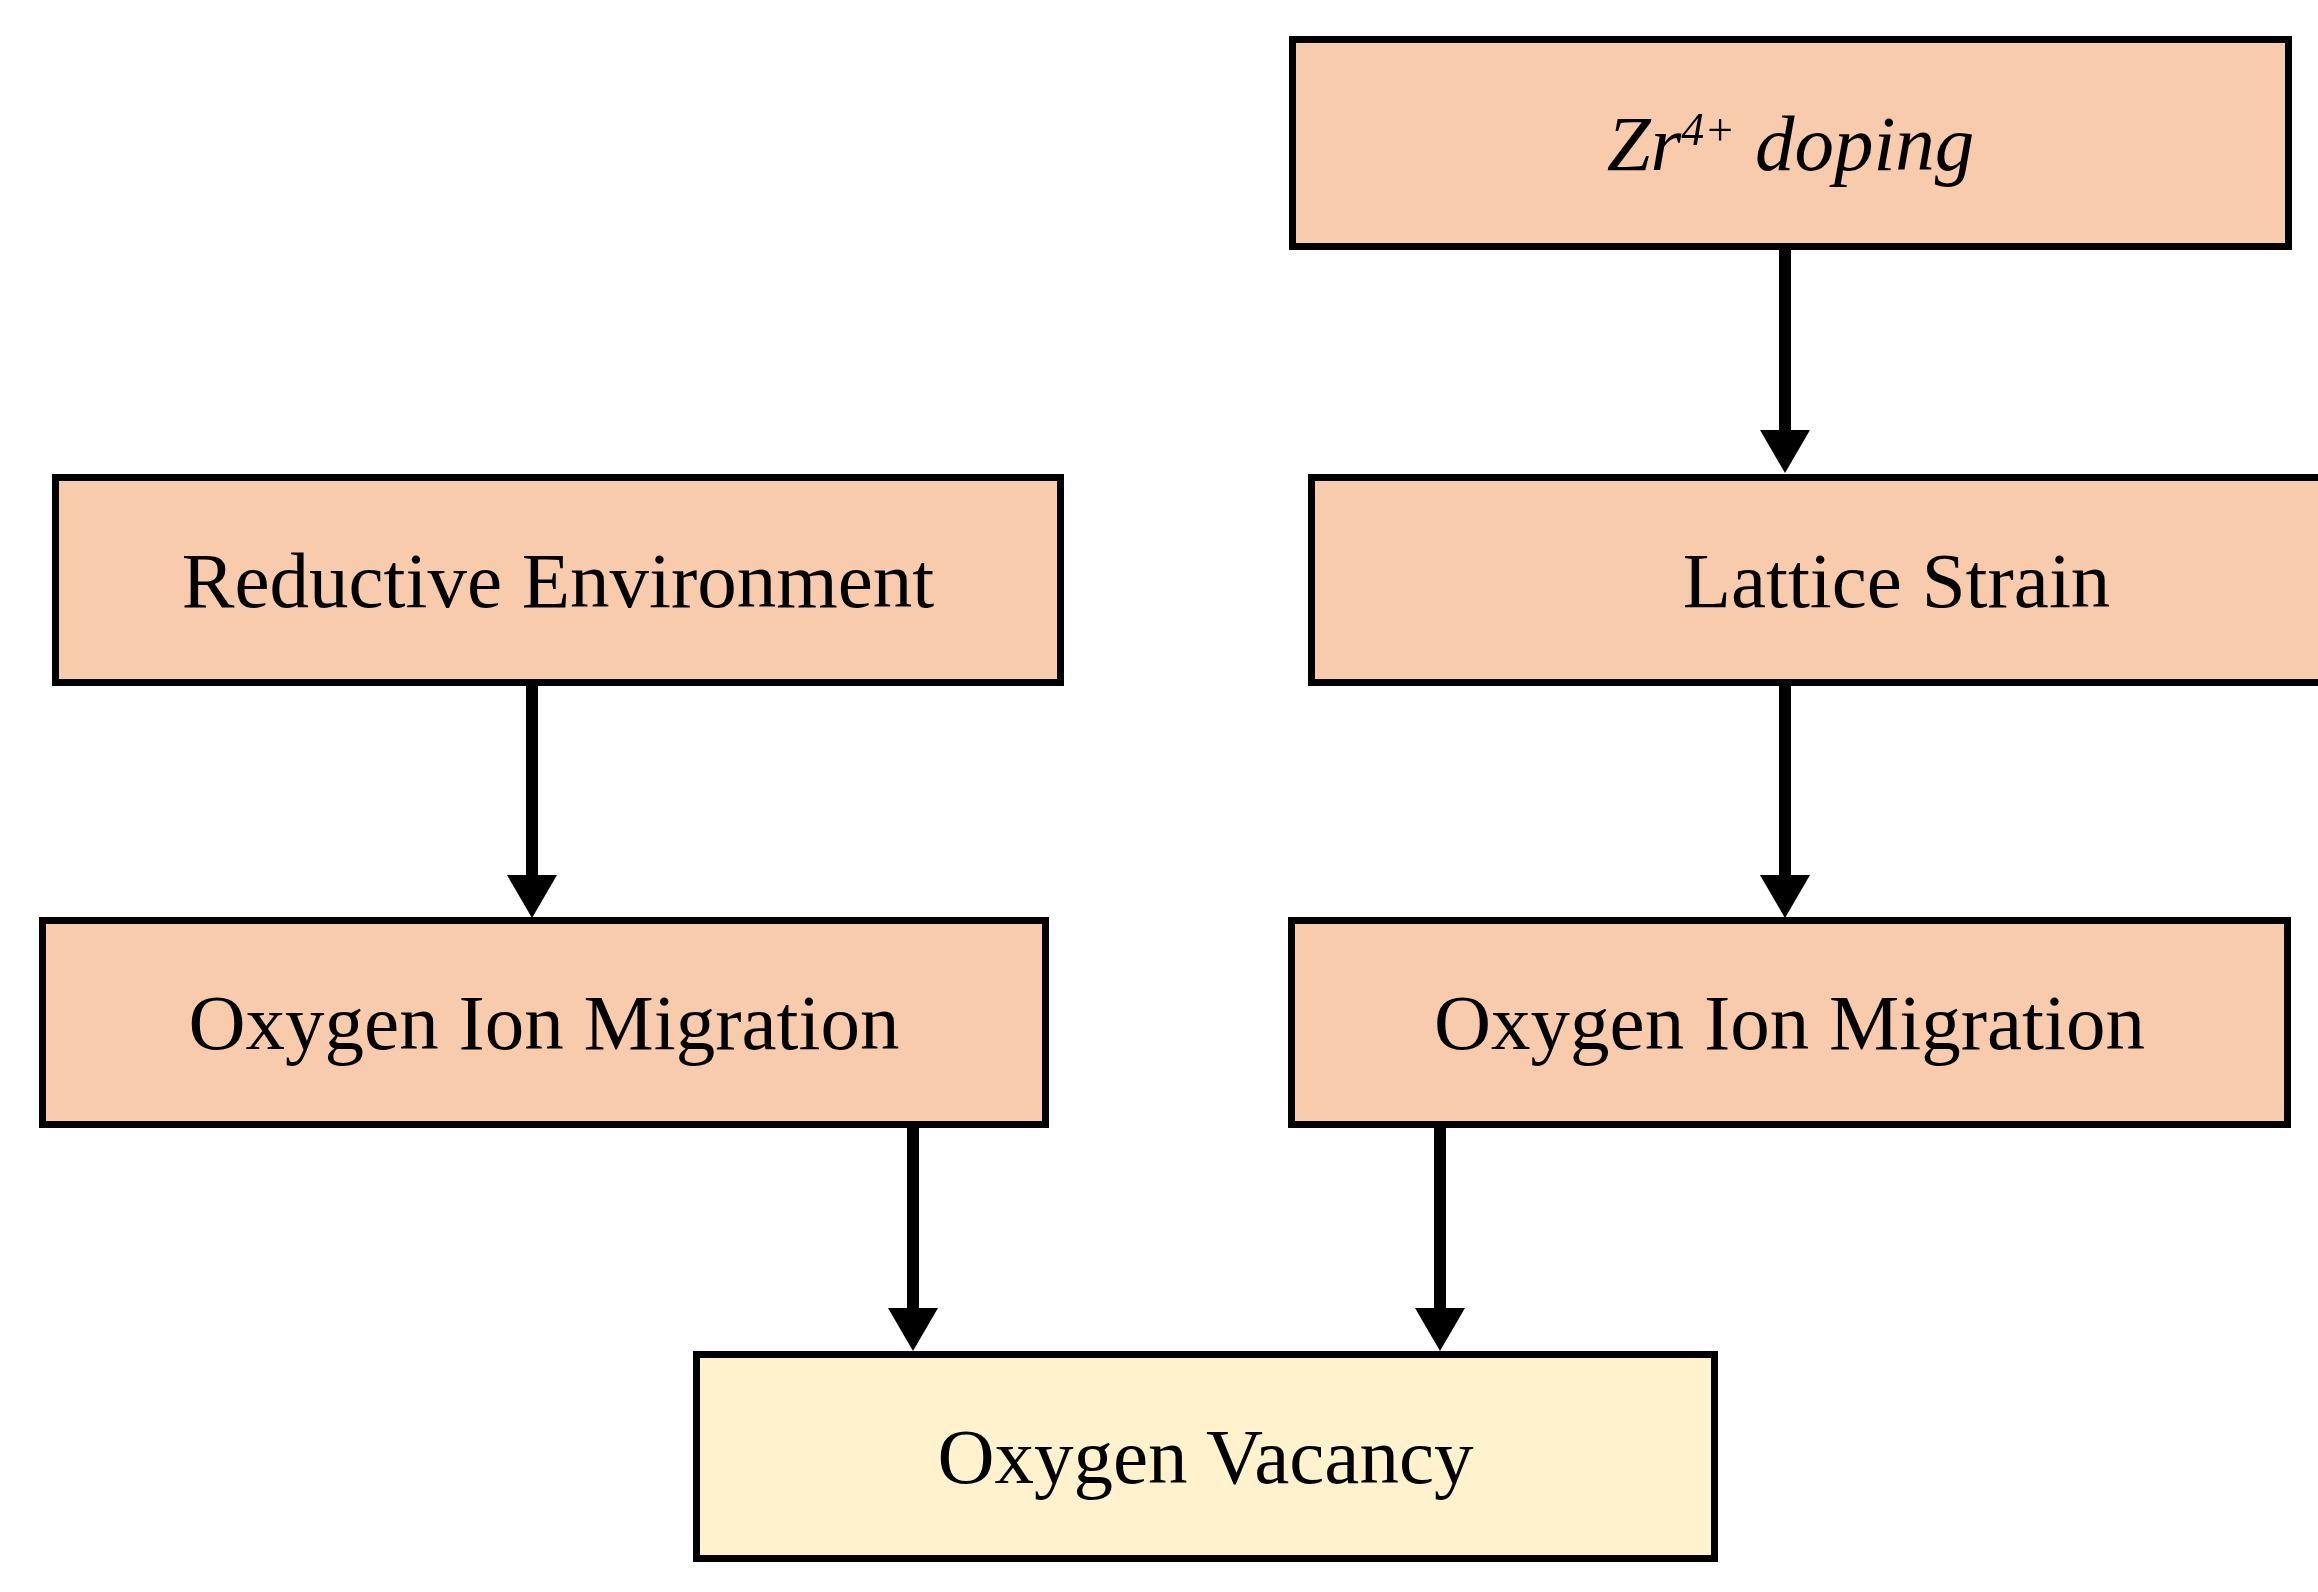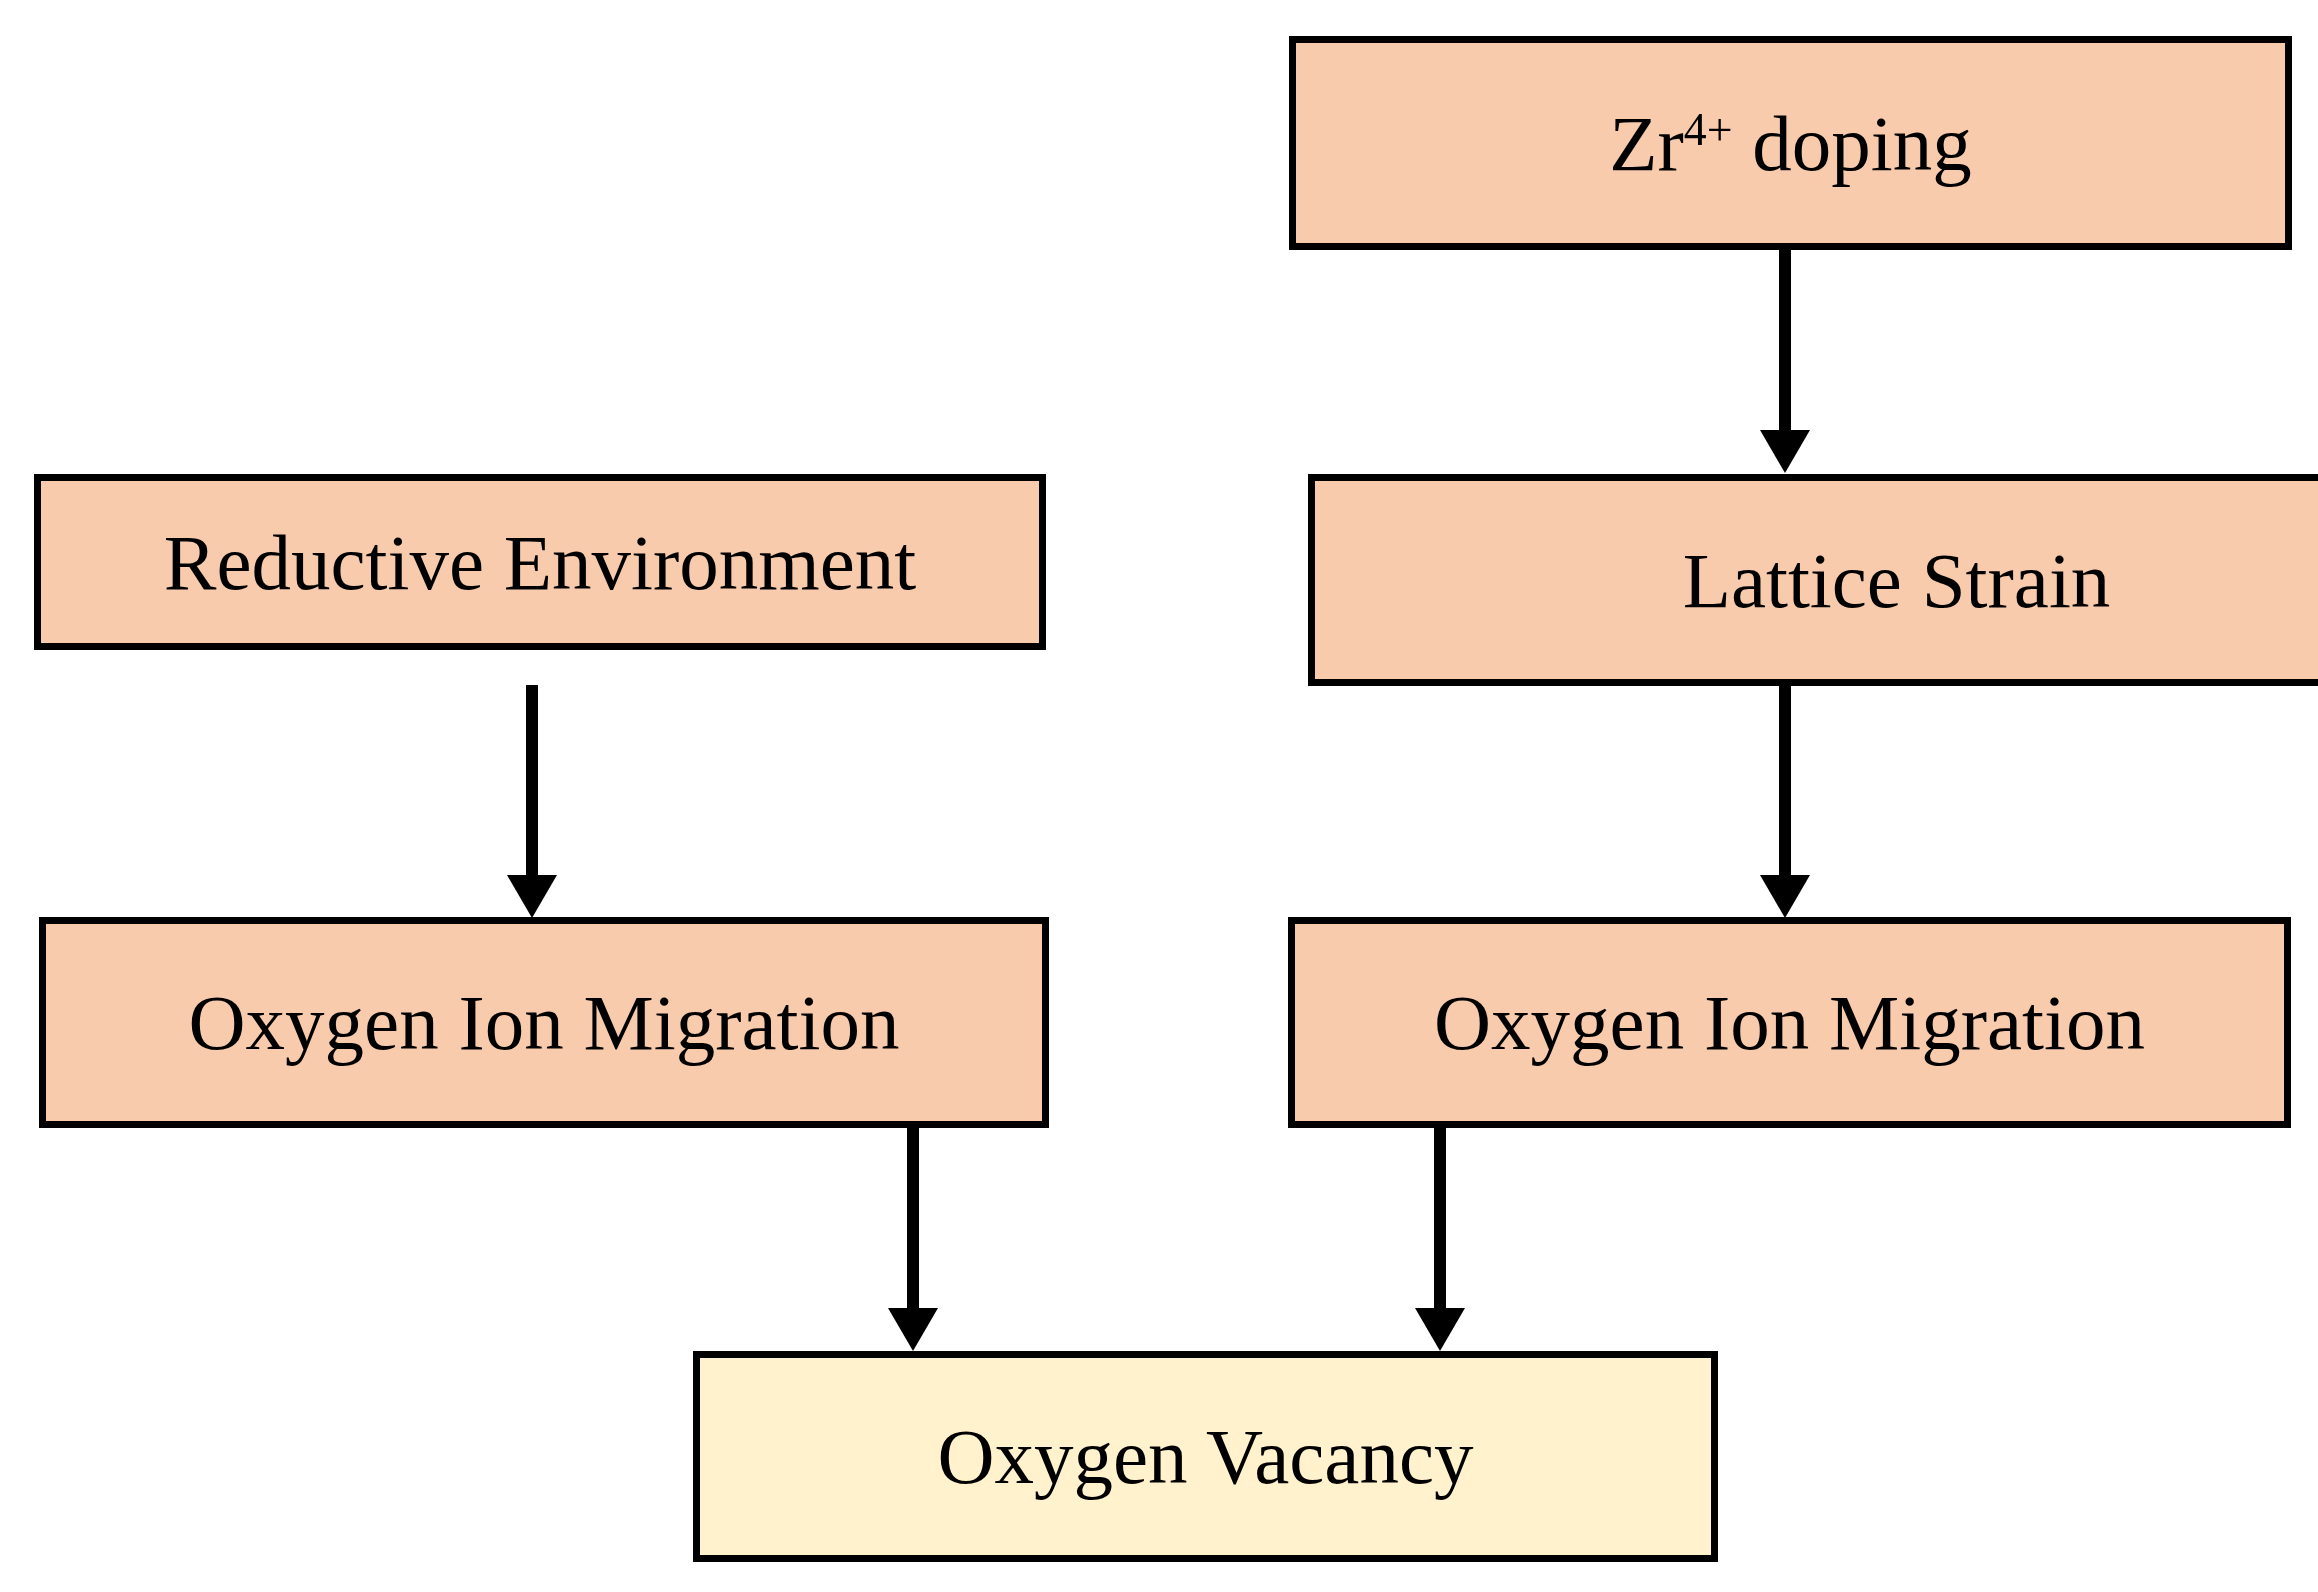--- a/index.html
+++ b/index.html
@@ -21,22 +21,22 @@
     font-size:79px;
     line-height:1;
     white-space:nowrap;
   }
   .node .label sup{
     font-size:58%;
     line-height:0;
     vertical-align:0.55em;
   }
   
-  #n-zr        {left:1289px; top:36px;   width:1003px; height:214px;}
-  #n-reductive {left:34px;   top:474px;  width:1012px; height:176px;}
+  #n-zr        {left:1289px; top:36px;   width:1003px; height:214px;font-style:italic;}
+  #n-reductive {left:52px;   top:474px;  width:1012px; height:212px;}
   #n-lattice   {left:1308px; top:474px;  width:1177px; height:212px;}
   #n-oim-left  {left:39px;   top:917px; width:1010px; height:211px;}
   #n-oim-right {left:1288px; top:917px; width:1003px; height:211px;}
   #n-vacancy   {left:693px;  top:1351px; width:1025px; height:211px;}
 
   
   .arrow{position:absolute;width:51px;}
   .arrow .stem{
     position:absolute;
     left:50%; top:0;

